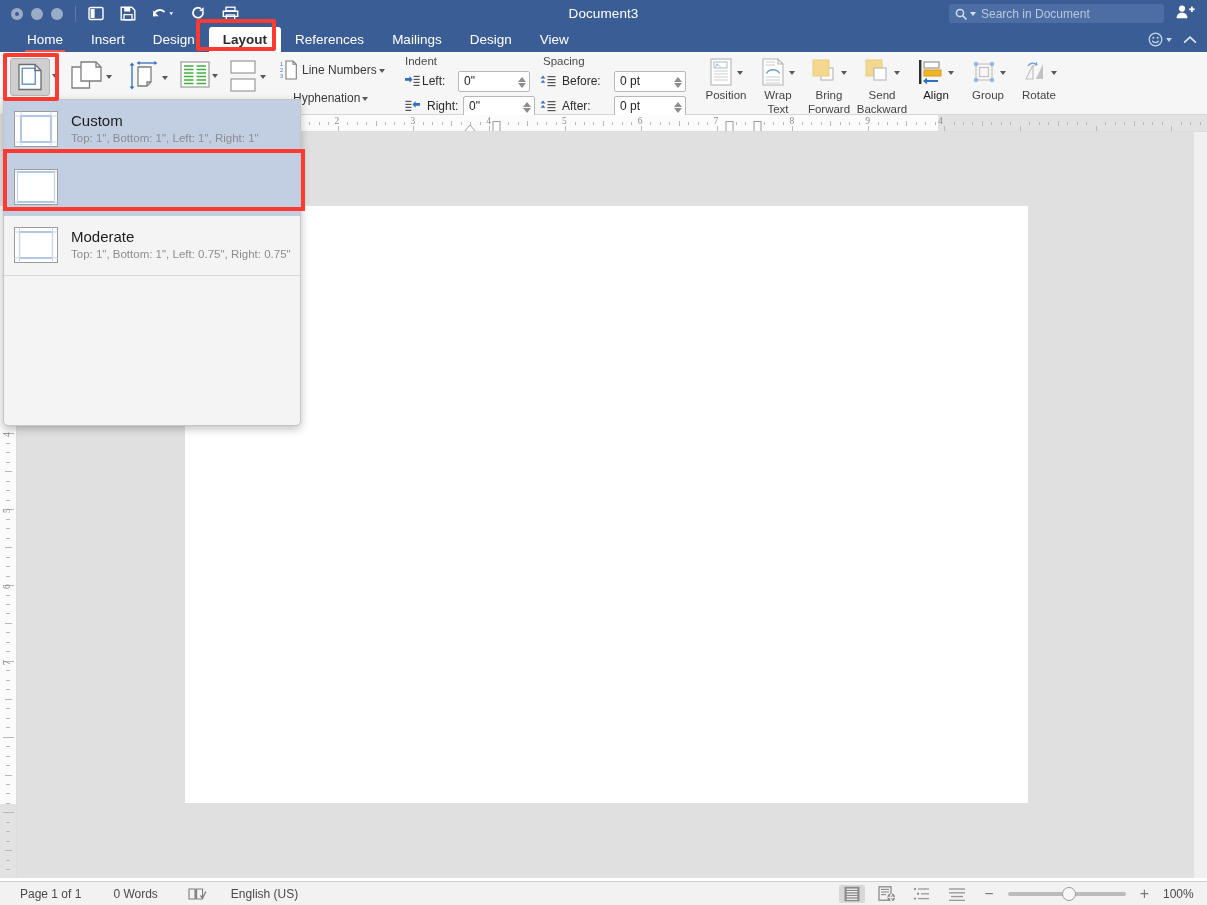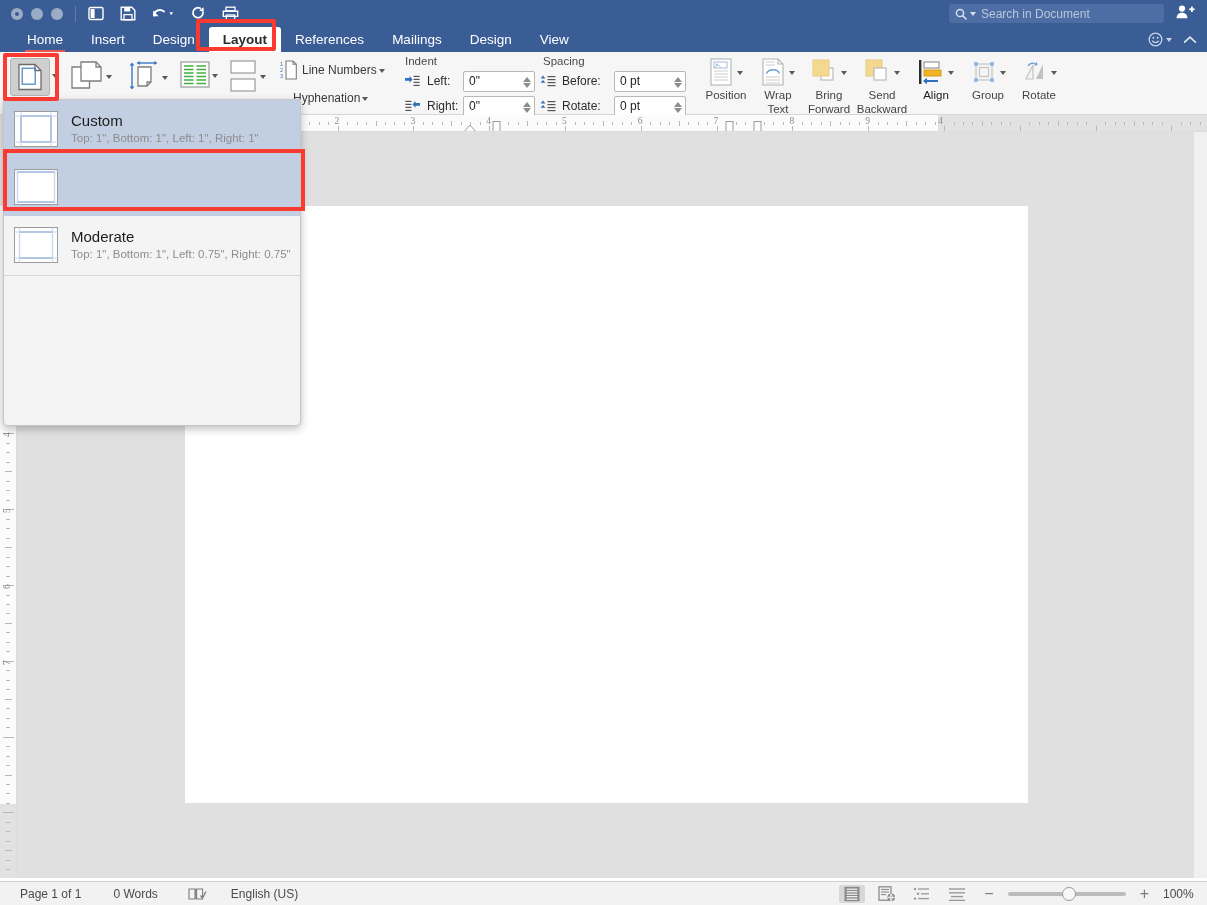--- a/index.html
+++ b/index.html
@@ -245,20 +245,21 @@
           </svg>
       </div>
       <div class="tb-btn">
         <svg width="17" height="15" viewBox="0 0 17 15">
             <rect x="4" y="1.2" width="9" height="3.6" fill="none" stroke="#fff" stroke-width="1.3"></rect>
             <path d="M1.3 5.2h14.4v5.2H1.3z" fill="none" stroke="#fff" stroke-width="1.4"></path>
             <rect x="4.3" y="9" width="8.4" height="4.6" fill="none" stroke="#fff" stroke-width="1.3"></rect>
           </svg>
       </div>
     </div>
+    <div class="doc-title">Document3</div>
     <div class="search-box">
       <span class="sicon">
         <svg width="12" height="12" viewBox="0 0 12 12">
             <circle cx="5" cy="5" r="3.6" fill="none" stroke="#d7dfee" stroke-width="1.5"></circle>
             <line x1="7.7" y1="7.7" x2="11" y2="11" stroke="#d7dfee" stroke-width="1.6" stroke-linecap="round"></line>
           </svg>
         <span style="display:inline-block;width:0;height:0;border-left:3px solid transparent;border-right:3px solid transparent;border-top:4px solid #d7dfee;margin-left:2px;"></span>
       </span>
       <span class="search-ph">Search in Document</span>
     </div>
@@ -389,21 +390,21 @@
           <svg width="15" height="12" viewBox="0 0 15 12">
               <path d="M0 3 L4.5 3 L4.5 1 L7.5 4.4 L4.5 7.8 L4.5 5.8 L0 5.8 Z" fill="#2f6fc0"></path>
               <g stroke="#555" stroke-width="1.2">
                 <line x1="8.6" y1="1.4" x2="14.6" y2="1.4"></line>
                 <line x1="8.6" y1="4.4" x2="14.6" y2="4.4"></line>
                 <line x1="8.6" y1="7.4" x2="14.6" y2="7.4"></line>
                 <line x1="8.6" y1="10.4" x2="14.6" y2="10.4"></line>
               </g>
             </svg>
         </span>
-        <span class="field-lbl" style="margin-left:5px;width:36px;">Left:</span>
+        <span class="field-lbl" style="width:36px;">Left:</span>
         <div class="spin">
           <span>0"</span>
           <span class="arrows">
               <span class="ar-up"></span>
               <span class="ar-dn"></span>
             </span>
         </div>
       </div>
       <div class="field-row">
         <span style="width:17px;display:flex;align-items:center;">
@@ -458,21 +459,21 @@
               <path d="M3 0.6 L5.4 3.4 L0.6 3.4 Z" fill="#2f6fc0"></path>
               <path d="M3 5 L5.4 7.8 L0.6 7.8 Z" fill="#2f6fc0"></path>
               <g stroke="#555" stroke-width="1.2">
                 <line x1="7.5" y1="1.6" x2="15.5" y2="1.6"></line>
                 <line x1="7.5" y1="4.6" x2="15.5" y2="4.6"></line>
                 <line x1="7.5" y1="7.6" x2="15.5" y2="7.6"></line>
                 <line x1="7.5" y1="10.6" x2="15.5" y2="10.6"></line>
               </g>
             </svg>
         </span>
-        <span class="field-lbl" style="margin-left:5px;width:52px;">Rotate:</span>
+        <span class="field-lbl" style="margin-left:5px;width:52px;">After:</span>
         <div class="spin">
           <span>0 pt</span>
           <span class="arrows">
               <span class="ar-up"></span>
               <span class="ar-dn"></span>
             </span>
         </div>
       </div>
     </div>
 

